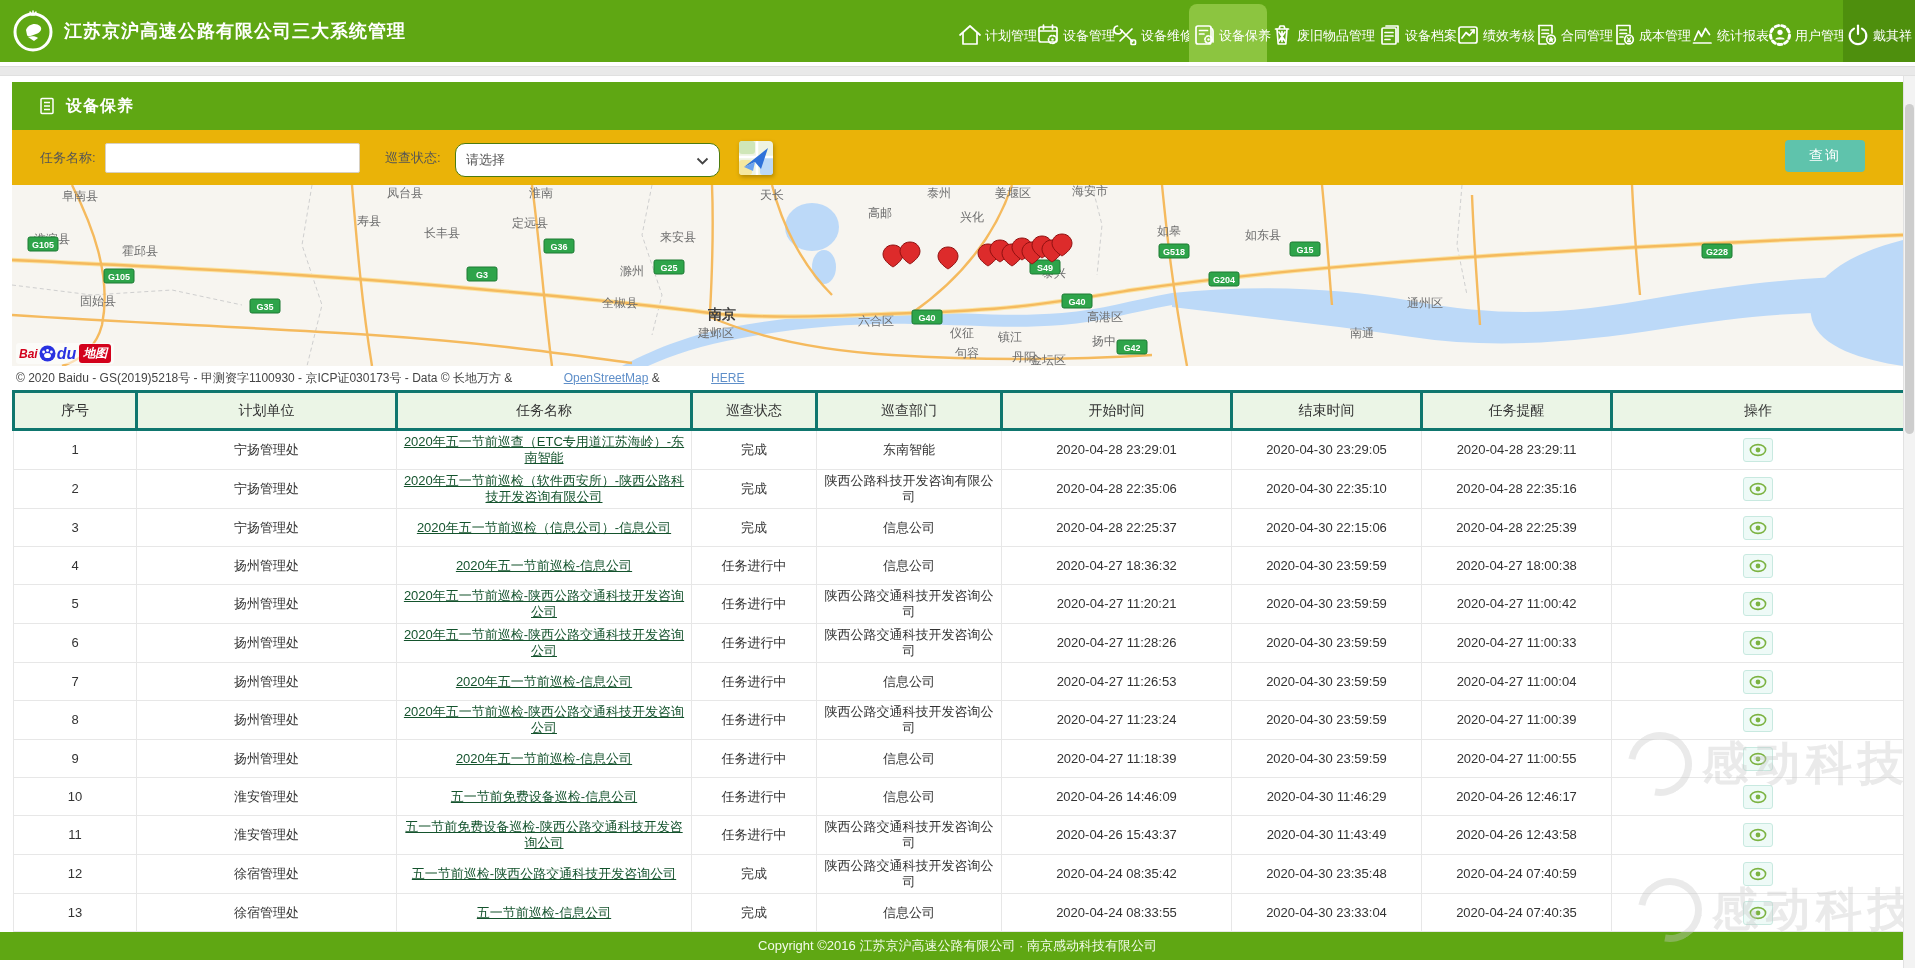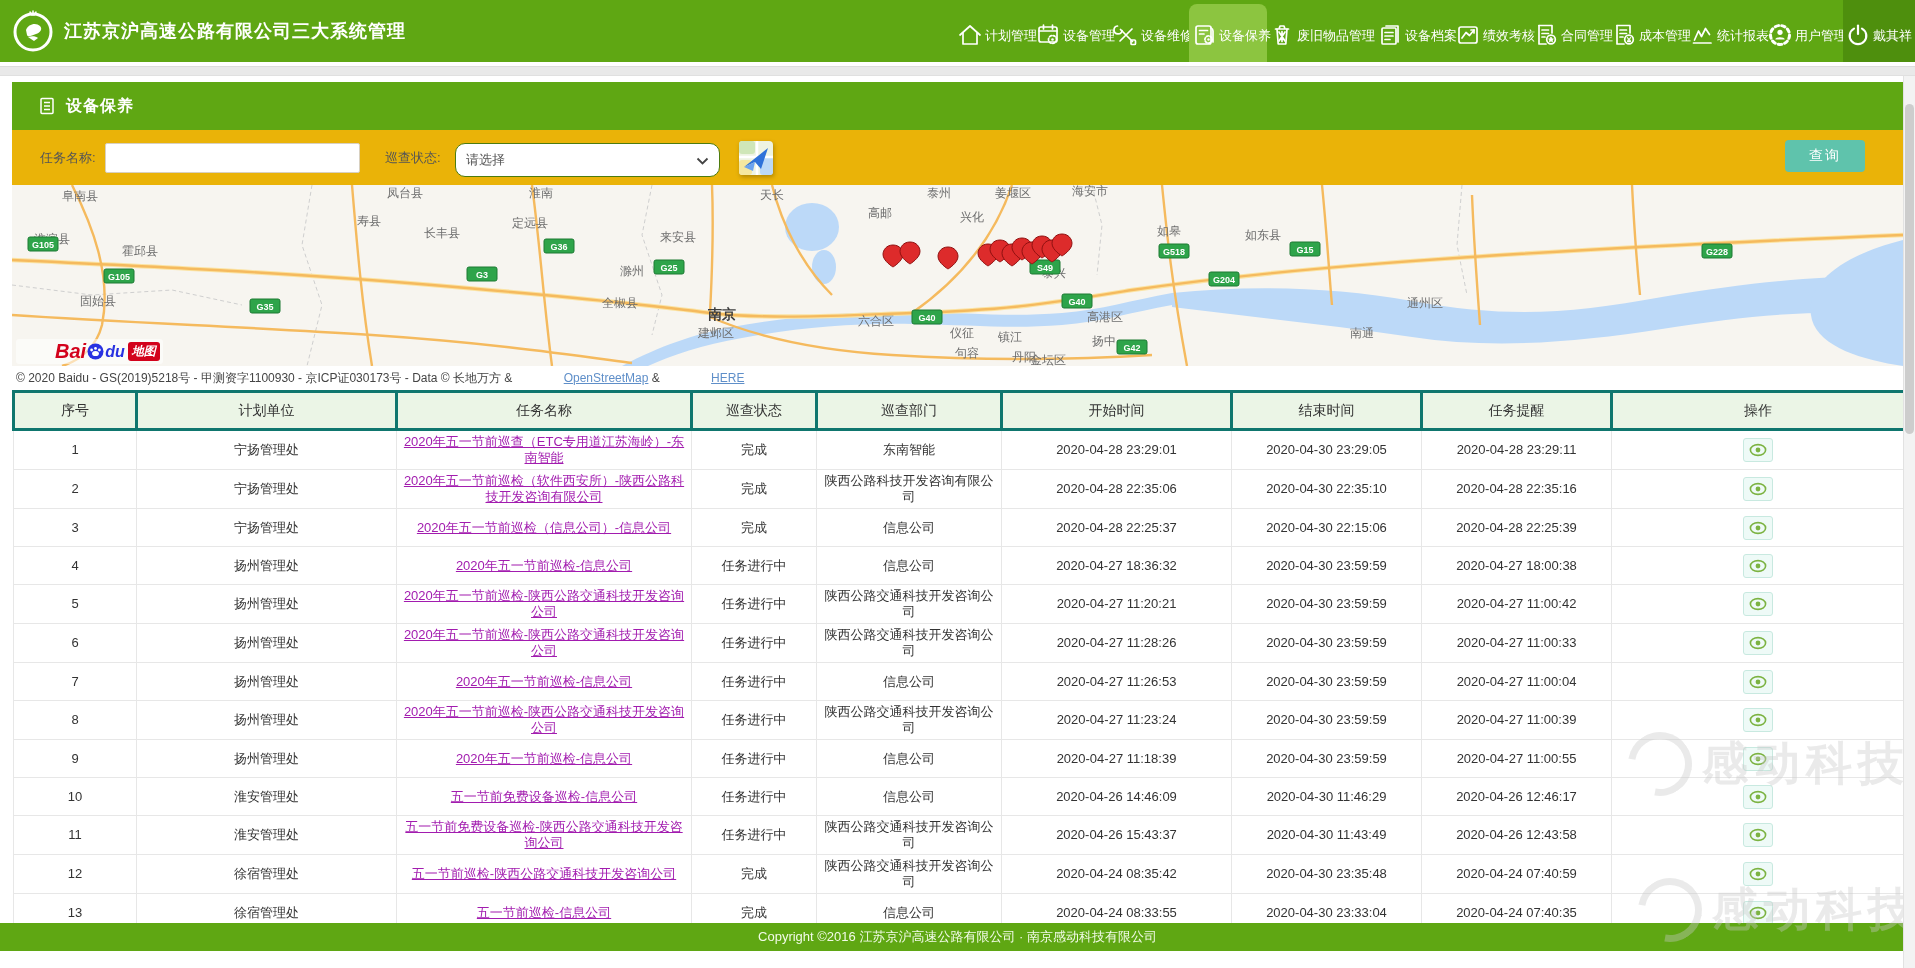--- a/index.html
+++ b/index.html
@@ -35,36 +35,36 @@
   .status-select { position:absolute; left:443px; top:13px; width:265px; height:30px; border:1px solid #4d7c0f; border-radius:10px; background:#fff; font-size:13px; color:#555; display:flex; align-items:center; padding:16px 10px; cursor:pointer; justify-content:space-between; }
   .map-btn { position:absolute; left:726px; top:10px; width:36px; height:36px; cursor:pointer; filter:drop-shadow(1px 2px 2px rgba(0,0,0,.25)); }
   .query-btn { position:absolute; right:38px; top:10px; width:80px; height:32px; background:#5fc3ac; border:none; border-radius:4px; color:#fff; font-size:14px; cursor:pointer; letter-spacing:2px; }
 
   
   .map-box { position:absolute; left:12px; top:185px; width:1891px; height:181px; background:#f7f5f0; overflow:hidden; }
   .map-box svg .city { font-size:12px; fill:#6e6e6e; }
   .map-box svg .city.major { font-size:14px; fill:#3d3d3d; font-weight:bold; }
   .map-box svg .shield-txt { font-size:9px; fill:#fff; font-weight:bold; text-anchor:middle; }
   .baidu-logo { position:absolute; left:4px; bottom:2px; display:flex; align-items:center; background:rgba(255,255,255,.55); padding:1px 3px; border-radius:3px; }
-  .bd-bai { color:#d3021c; font-weight:bold; font-size:20px; font-style:italic;margin-left:36px; }
+  .bd-bai { color:#d3021c; font-weight:bold; font-size:12px; font-style:italic; }
   .bd-du { color:#2932e1; font-weight:bold; font-size:16px; font-style:italic; margin-left:1px; }
   .bd-map-tag { background:#d3021c; color:#fff; font-size:12px; font-weight:bold; border-radius:3px; padding:1px 4px; margin-left:3px;font-style:italic; }
   .map-attr { position:absolute; left:12px; top:366px; width:1891px; height:24px; background:#fff; font-size:12px; color:#444; line-height:24px; padding-left:4px; white-space:nowrap; }
   .map-attr a { color:#5f8fc9; text-decoration:underline; cursor:pointer;margin-left:48px; }
 
   
   .table-wrap { position:absolute; left:12px; top:390px; width:1891px; }
   table { border-collapse:collapse; width:1891px; table-layout:fixed; }
   th { background:#ebf5e6; border:3px solid #0f766e; font-size:14px; font-weight:normal; color:#333; height:38px; }
   td { border:1px solid #e7e7e7; font-size:13px; color:#333; text-align:center; height:38px; padding:3px 4px; line-height:16px; }
-  td.task a { color:#a21caf; text-decoration:underline; cursor:pointer; }
+  td.task a { color:#14532d; text-decoration:underline; cursor:pointer; }
   .view-btn { display:inline-flex; align-items:center; justify-content:center; width:30px; height:24px; background:#eefaf7; border:1px solid #c8e9e0; border-radius:3px; cursor:pointer; }
 
   
-  .page-footer { position:absolute; left:0; bottom:17px; width:1915px; height:28px; background:#5fa713; color:#f2fbe8; font-size:13px; text-align:center; line-height:28px; z-index:40; }
+  .page-footer { position:absolute; left:0; bottom:8px; width:1915px; height:28px; background:#5fa713; color:#f2fbe8; font-size:13px; text-align:center; line-height:28px; z-index:40; }
 
   
   .watermark { position:absolute; display:flex; align-items:center; z-index:50; pointer-events:none; opacity:.38; }
   .watermark .wm-ring { width:64px; height:64px; border:7px solid #c9c9c9; border-radius:50%; border-left-color:transparent; transform:rotate(-35deg); margin-right:10px; }
   .watermark .wm-text { font-size:46px; font-weight:bold; color:#c9c9c9; letter-spacing:6px; white-space:nowrap; }
   .wm-1 { left:1628px; top:732px; }
   .wm-2 { left:1638px; top:878px; }
 
   
   .scrollbar { position:absolute; right:0; top:76px; width:12px; height:892px; background:#f3f3f3; border-left:1px solid #e2e2e2; z-index:60; }

